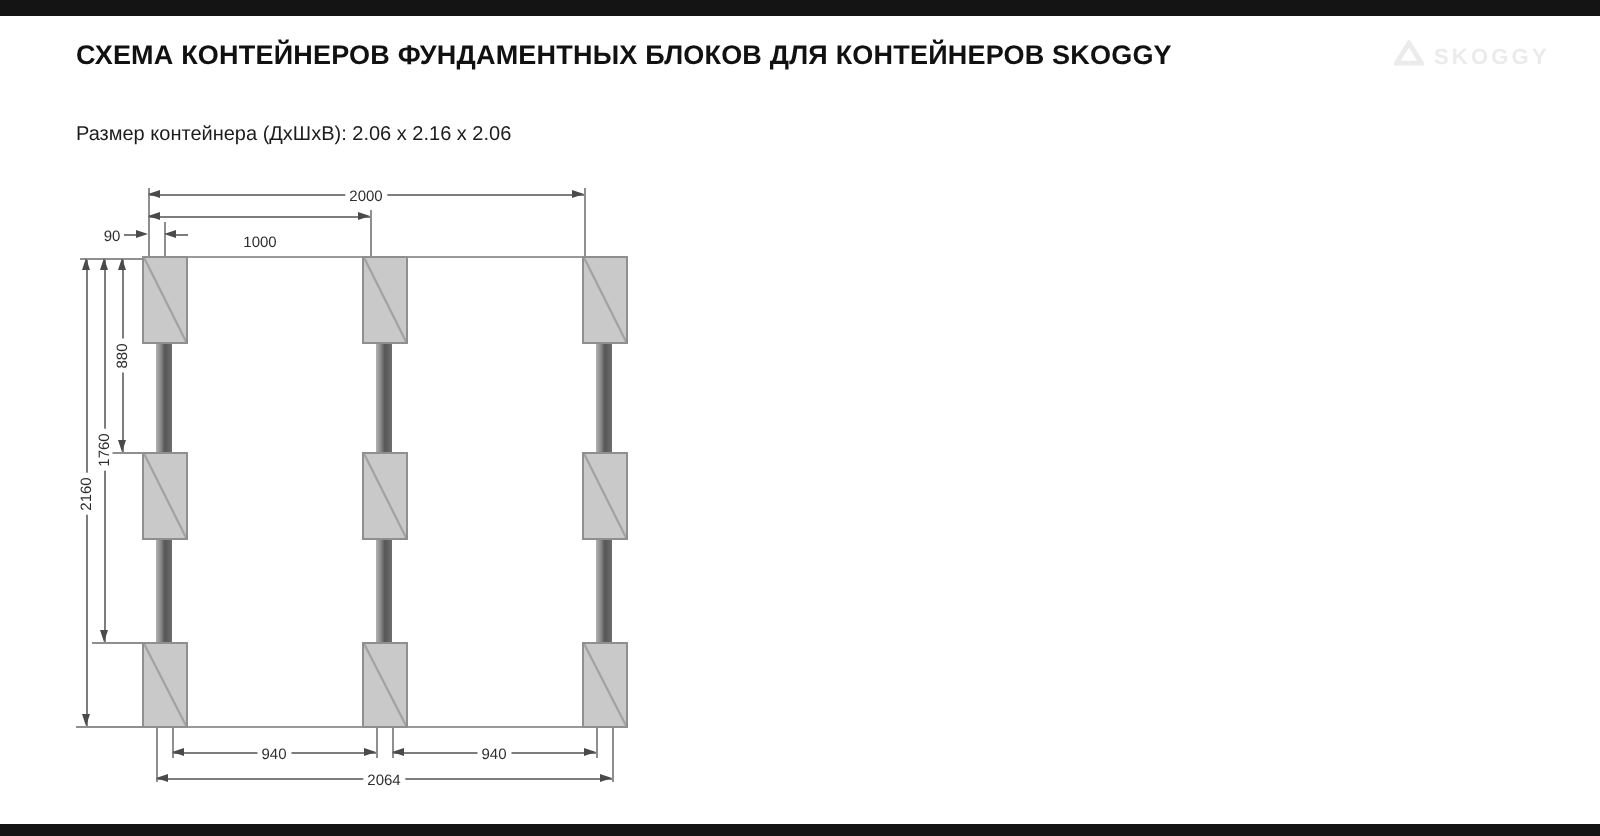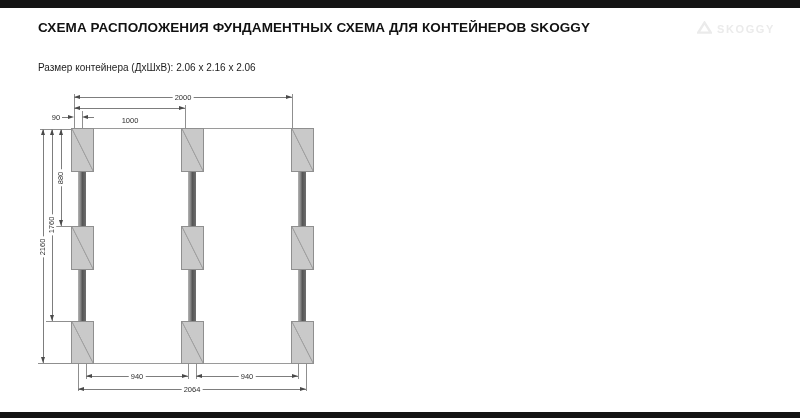--- a/index.html
+++ b/index.html
@@ -46,21 +46,21 @@
     padding:0 2px;transform:translate(-50%,-50%);z-index:6;white-space:nowrap;
   }
   .dim.vert{transform:translate(-50%,-50%) rotate(-90deg);}
 </style>
 </head>
 <body>
 
 <div class="topbar"></div>
 <div class="bottombar"></div>
 
-<div class="title">СХЕМА РАСПОЛОЖЕНИЯ ФУНДАМЕНТНЫХ СХЕМА ДЛЯ КОНТЕЙНЕРОВ SKOGGY</div>
+<div class="title">СХЕМА КОНТЕЙНЕРОВ ФУНДАМЕНТНЫХ БЛОКОВ ДЛЯ КОНТЕЙНЕРОВ SKOGGY</div>
 <div class="subtitle">Размер контейнера (ДхШхВ): 2.06 x 2.16 x 2.06</div>
 
 <div class="logo">
   <span>
     <svg width="15" height="13" viewBox="0 0 15 13">
       <polygon points="7.5,1.6 13.8,11.6 1.2,11.6" fill="none" stroke="#ebebeb" stroke-width="2.4"></polygon>
     </svg>
   </span>
   <span class="logo-text">SKOGGY</span>
 </div>

